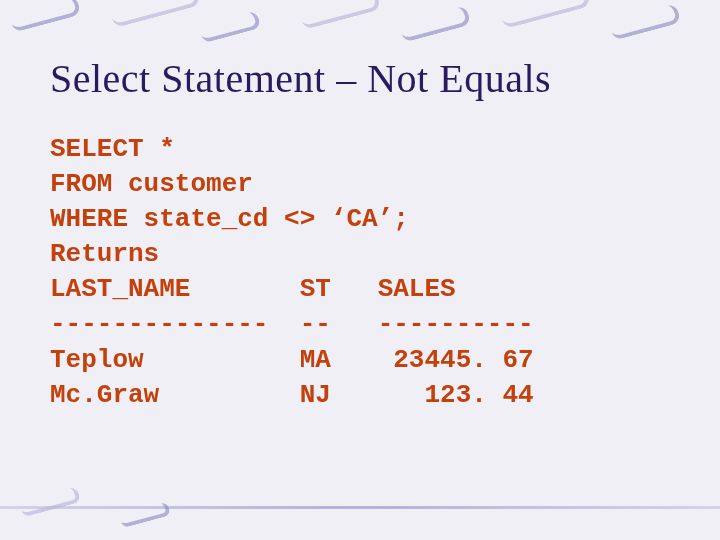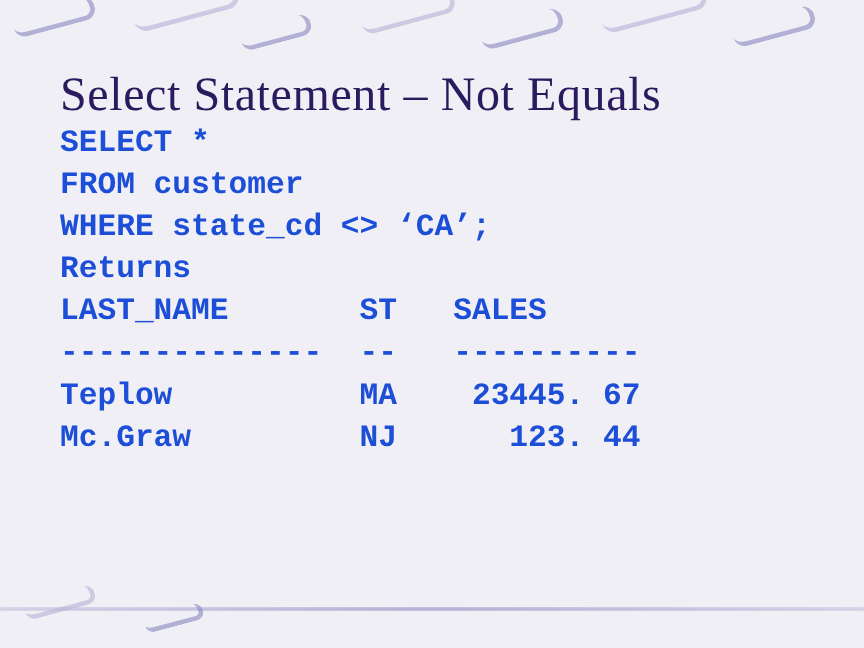--- a/index.html
+++ b/index.html
@@ -29,27 +29,28 @@
   .content {
     position: absolute;
     top: 55px;
     left: 50px;
     right: 50px;
   }
   .title {
     font-size: 40px;
     color: #2a1a5e;
     font-weight: normal;
+    margin-bottom: 30px;
     letter-spacing: 0.5px;
   }
   .code {
     font-family: 'Courier New', Courier, monospace;
     font-size: 26px;
     font-weight: bold;
-    color: #1d4ed8;
+    color: #c2410c;
     white-space: pre;
     line-height: 1.35;
   }
   .block2 { }
 </style>
 </head>
 <body>
 
 <div class="deco-top">
   <div class="squiggle" style="width:70px;height:20px;border-color:#8a88c0;top:4px;left:10px;"></div>

